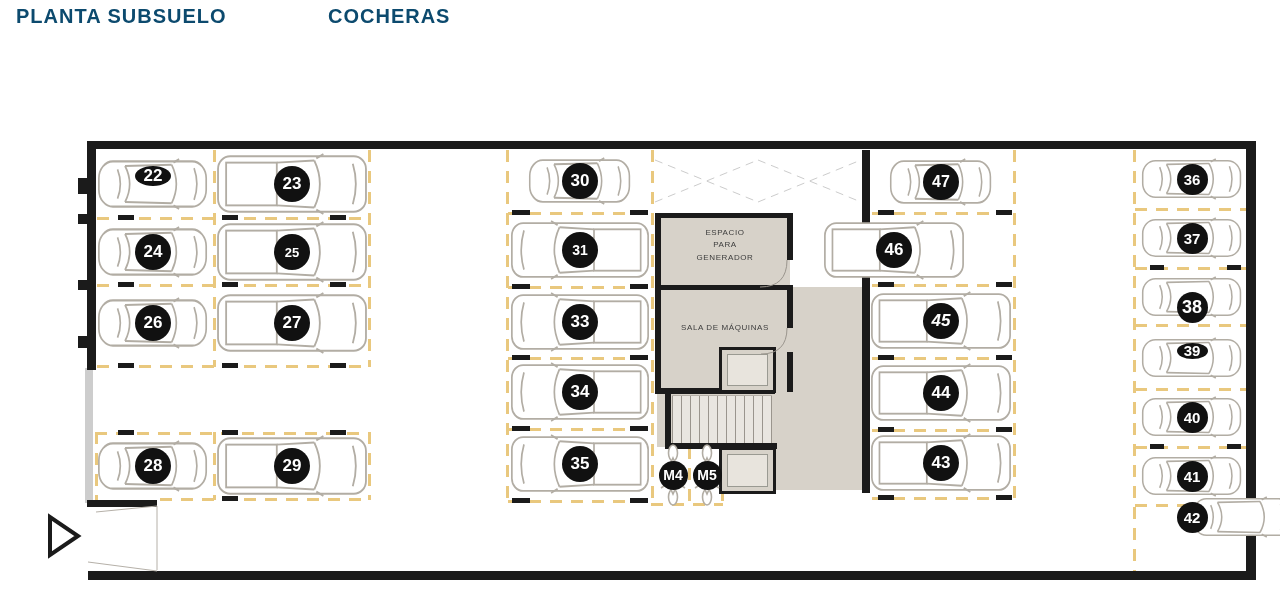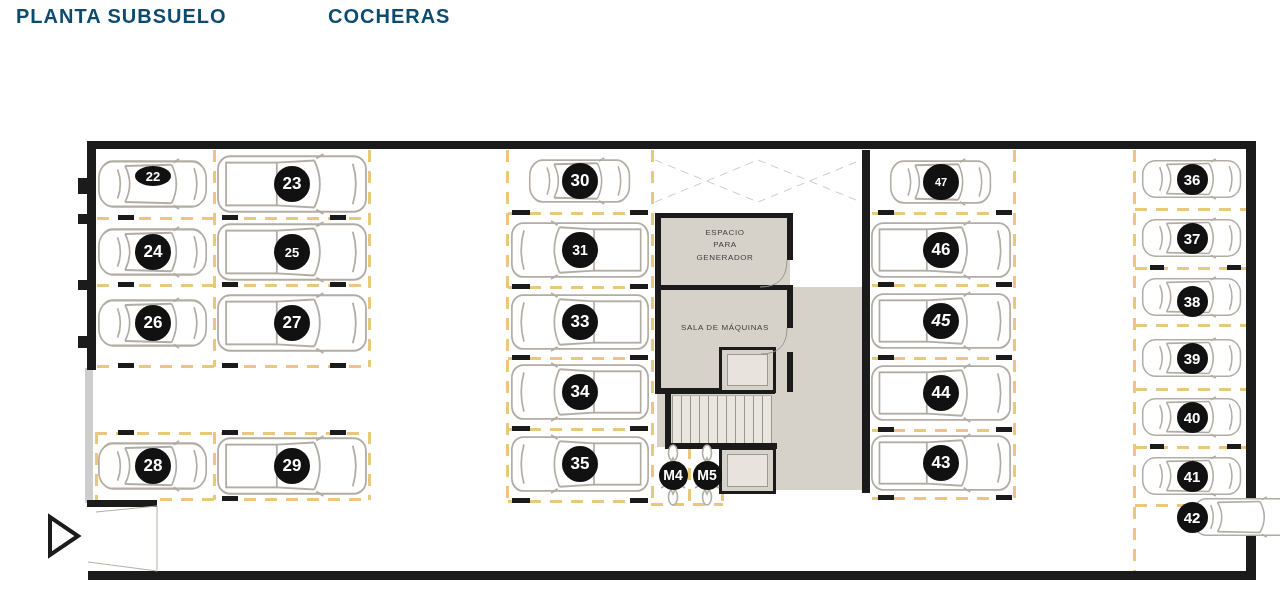--- a/index.html
+++ b/index.html
@@ -177,21 +177,21 @@
     <div class="elevator" style="left: 719px; top: 347px; width: 57px; height: 46px;">
       <div class="elev-inner"></div>
     </div>
     <div class="elevator" style="left: 719px; top: 447px; width: 57px; height: 47px;">
       <div class="elev-inner"></div>
     </div>
     <div class="" style="position: absolute; left: 97px; top: 158px; width: 112px; height: 52px; z-index: 7;">
       <svg class="car" width="112" height="52" viewBox="0 0 120 46" preserveAspectRatio="none">
         <use href="#sym-sedan"></use>
       </svg>
-      <div class="badge" style="left: 38px; top: 8px; width: 36px; height: 20px; font-size: 13px;">22</div>
+      <div class="badge" style="left: 38px; top: 8px; width: 36px; height: 20px; font-size: 17px;">22</div>
     </div>
     <div class="" style="position: absolute; left: 216px; top: 153px; width: 152px; height: 62px; z-index: 7;">
       <svg class="car" width="152" height="62" viewBox="0 0 150 58" preserveAspectRatio="none">
         <use href="#sym-truck"></use>
       </svg>
       <div class="badge" style="left: 58px; top: 13px; width: 36px; height: 36px; font-size: 17px;">23</div>
     </div>
     <div class="" style="position: absolute; left: 97px; top: 226px; width: 112px; height: 52px; z-index: 7;">
       <svg class="car" width="112" height="52" viewBox="0 0 120 46" preserveAspectRatio="none">
         <use href="#sym-sedan"></use>
@@ -267,23 +267,23 @@
     <div class="" style="position: absolute; left: 692px; top: 444px; width: 30px; height: 62px; z-index: 7;">
       <svg class="car" width="30" height="62" viewBox="0 0 30 62" preserveAspectRatio="none">
         <use href="#sym-moto"></use>
       </svg>
       <div class="badge" style="left: 0.5px; top: 16.5px; width: 29px; height: 29px; font-size: 14px;">M5</div>
     </div>
     <div class="" style="position: absolute; left: 889px; top: 158px; width: 104px; height: 48px; z-index: 7;">
       <svg class="car" width="104" height="48" viewBox="0 0 120 46" preserveAspectRatio="none">
         <use href="#sym-sedan"></use>
       </svg>
-      <div class="badge" style="left: 34px; top: 6px; width: 36px; height: 36px; font-size: 11px;">47</div>
-    </div>
-    <div class="" style="position: absolute; left: 870px; top: 220px; width: 142px; height: 60px; z-index: 7;">
+      <div class="badge" style="left: 34px; top: 6px; width: 36px; height: 36px; font-size: 16px;">47</div>
+    </div>
+    <div class="" style="position: absolute; left: 823px; top: 220px; width: 142px; height: 60px; z-index: 7;">
       <svg class="car" width="142" height="60" viewBox="0 0 150 58" preserveAspectRatio="none">
         <use href="#sym-truck"></use>
       </svg>
       <div class="badge" style="left: 53px; top: 12px; width: 36px; height: 36px; font-size: 17px;">46</div>
     </div>
     <div class="" style="position: absolute; left: 870px; top: 291px; width: 142px; height: 60px; z-index: 7;">
       <svg class="car" width="142" height="60" viewBox="0 0 150 58" preserveAspectRatio="none">
         <use href="#sym-truck"></use>
       </svg>
       <div class="badge" style="left: 53px; top: 12px; width: 36px; height: 36px; font-size: 17px; font-style: italic;">45</div>
@@ -309,27 +309,27 @@
     <div class="" style="position: absolute; left: 1141px; top: 217px; width: 102px; height: 42px; z-index: 7;">
       <svg class="car" width="102" height="42" viewBox="0 0 120 46" preserveAspectRatio="none">
         <use href="#sym-sedan"></use>
       </svg>
       <div class="badge" style="left: 35.5px; top: 5.5px; width: 31px; height: 31px; font-size: 15px;">37</div>
     </div>
     <div class="" style="position: absolute; left: 1141px; top: 276px; width: 102px; height: 42px; z-index: 7;">
       <svg class="car" width="102" height="42" viewBox="0 0 120 46" preserveAspectRatio="none">
         <use href="#sym-sedan"></use>
       </svg>
-      <div class="badge" style="left: 35.5px; top: 10px; width: 31px; height: 31px; font-size: 15px;">38</div>
+      <div class="badge" style="left: 35.5px; top: 16px; width: 31px; height: 31px; font-size: 18px;">38</div>
     </div>
     <div class="" style="position: absolute; left: 1141px; top: 337px; width: 102px; height: 42px; z-index: 7;">
       <svg class="car" width="102" height="42" viewBox="0 0 120 46" preserveAspectRatio="none">
         <use href="#sym-sedan"></use>
       </svg>
-      <div class="badge" style="left: 35.5px; top: 5.5px; width: 31px; height: 31px; font-size: 15px;">39</div>
+      <div class="badge" style="left: 35.5px; top: 5.5px; width: 31px; height: 16px; font-size: 15px;">39</div>
     </div>
     <div class="" style="position: absolute; left: 1141px; top: 396px; width: 102px; height: 42px; z-index: 7;">
       <svg class="car" width="102" height="42" viewBox="0 0 120 46" preserveAspectRatio="none">
         <use href="#sym-sedan"></use>
       </svg>
       <div class="badge" style="left: 35.5px; top: 5.5px; width: 31px; height: 31px; font-size: 15px;">40</div>
     </div>
     <div class="" style="position: absolute; left: 1141px; top: 455px; width: 102px; height: 42px; z-index: 7;">
       <svg class="car" width="102" height="42" viewBox="0 0 120 46" preserveAspectRatio="none">
         <use href="#sym-sedan"></use>

